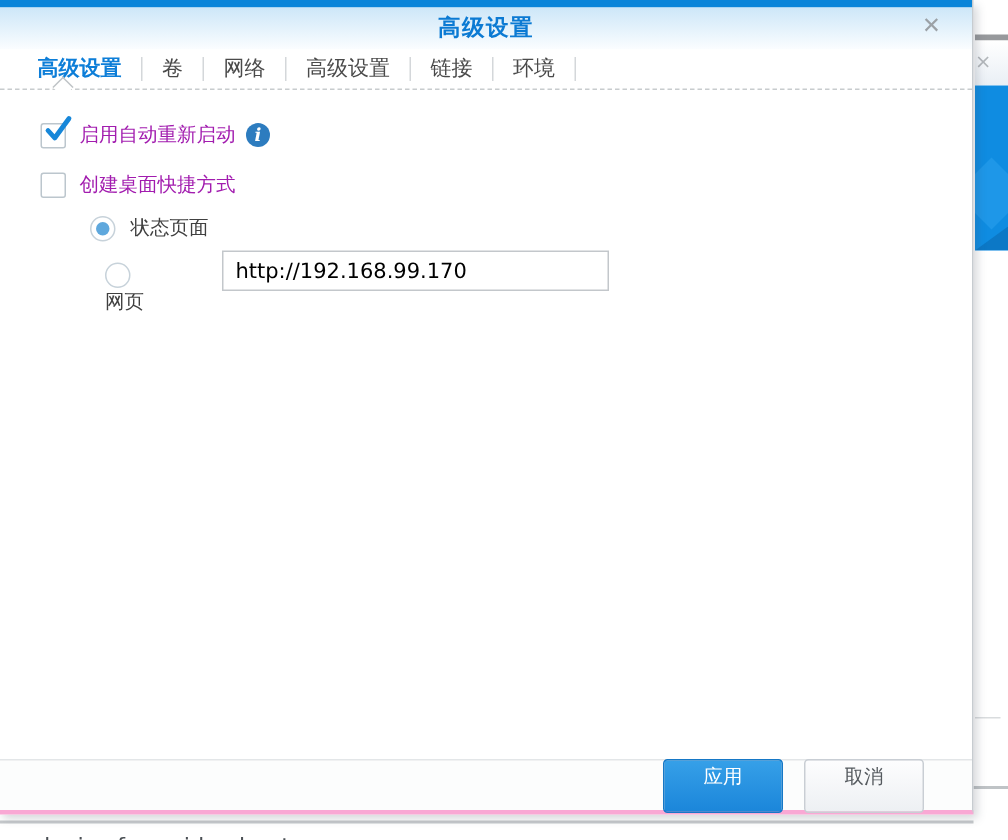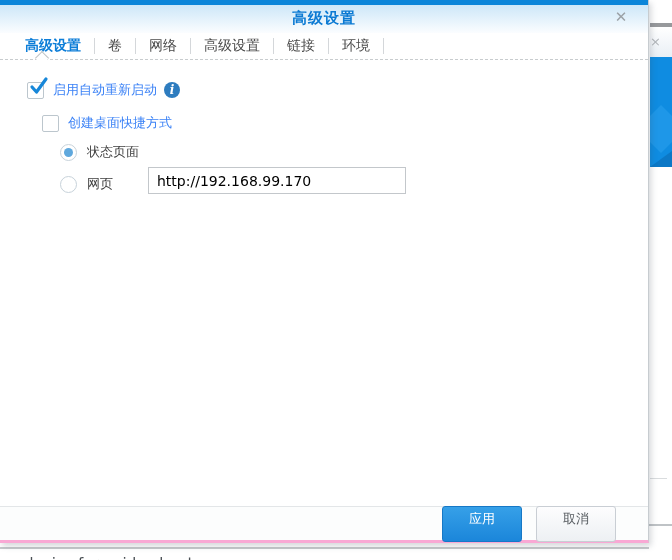--- a/index.html
+++ b/index.html
@@ -47,28 +47,28 @@
   .tab { padding:0 13px; font-size:14px; color:#4a4a4a; cursor:pointer; white-space:nowrap; }
   .tab.active { color:#0d7ed8; font-weight:bold; position:relative; }
   .tabsep { width:1px; height:16px; background:#d4d7da; }
   .notch { position:absolute; left:37px; top:53px; width:10px; height:10px; background:#fff;
            border-left:1px solid #bfc3c6; border-top:1px solid #bfc3c6;
            transform:rotate(45deg); z-index:2; }
 
   
   .row { position:absolute; display:flex; align-items:center; }
   .row-auto-restart { left:27px; top:81px; }
-  .row-shortcut     { left:42px; top:114px; }
+  .row-shortcut     { left:27px; top:114px; }
   .row-radio1       { left:60px; top:143px; }
-  .row-radio2       { left:60px; top:175px; }
+  .row-radio2       { left:60px; top:175px;flex-direction:column; }
 
   .checkbox { position:relative; width:17px; height:17px; background:#fff;
               border:1px solid #bcc6cd; border-radius:2px; cursor:pointer; flex:none; }
   .checkbox svg { position:absolute; left:1px; top:-6px; overflow:visible; }
-  .cb-label { margin-left:9px; font-size:13px; color:#3b82f6; }
+  .cb-label { margin-left:9px; font-size:13px; color:#a21caf; }
 
   .info-icon { margin-left:7px; width:16px; height:16px; border-radius:50%;
                background:#2d7cbf; color:#fff; text-align:center;
                font-family:"DejaVu Serif","Liberation Serif",serif;
                font-style:italic; font-weight:bold; font-size:12px; line-height:16px; cursor:pointer; }
 
   .radio { position:relative; width:17px; height:17px; border-radius:50%;
            border:1px solid #c7d2da; background:#fff; flex:none; cursor:pointer; }
   .radio .dot { position:absolute; left:3px; top:3px; width:9px; height:9px;
                 border-radius:50%; background:#5fa8dd; }

